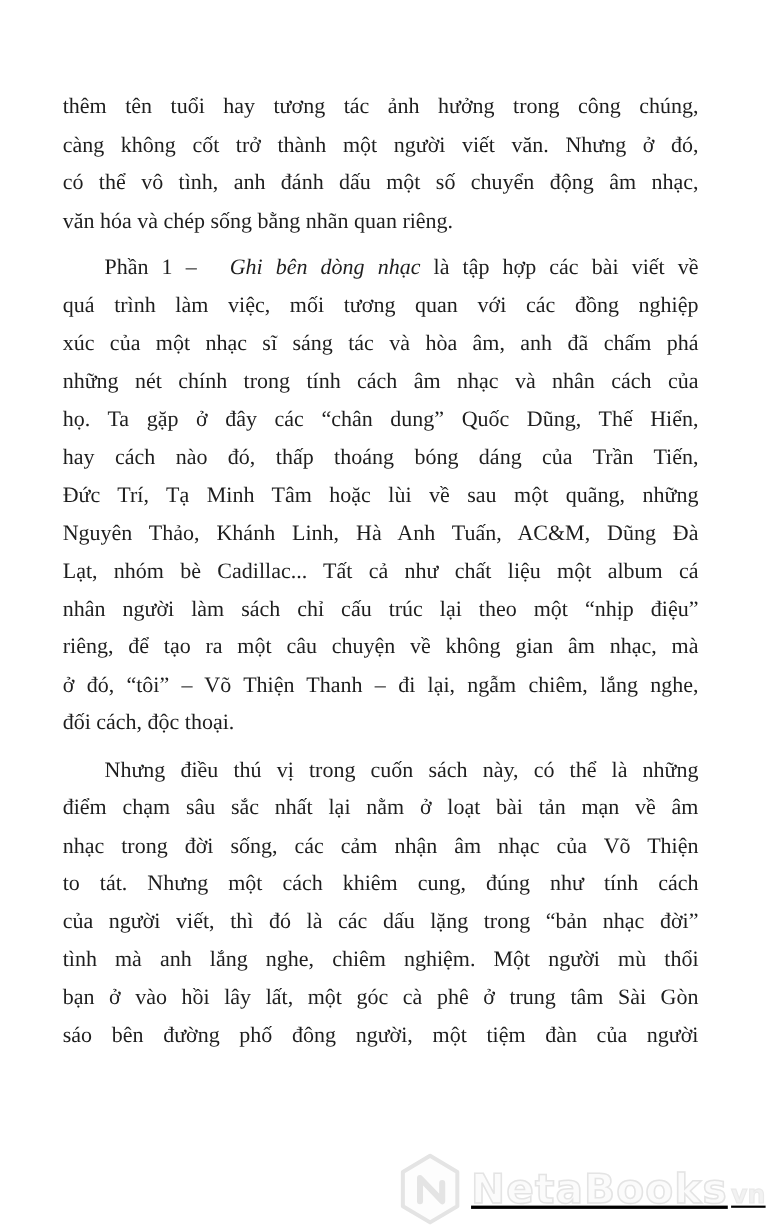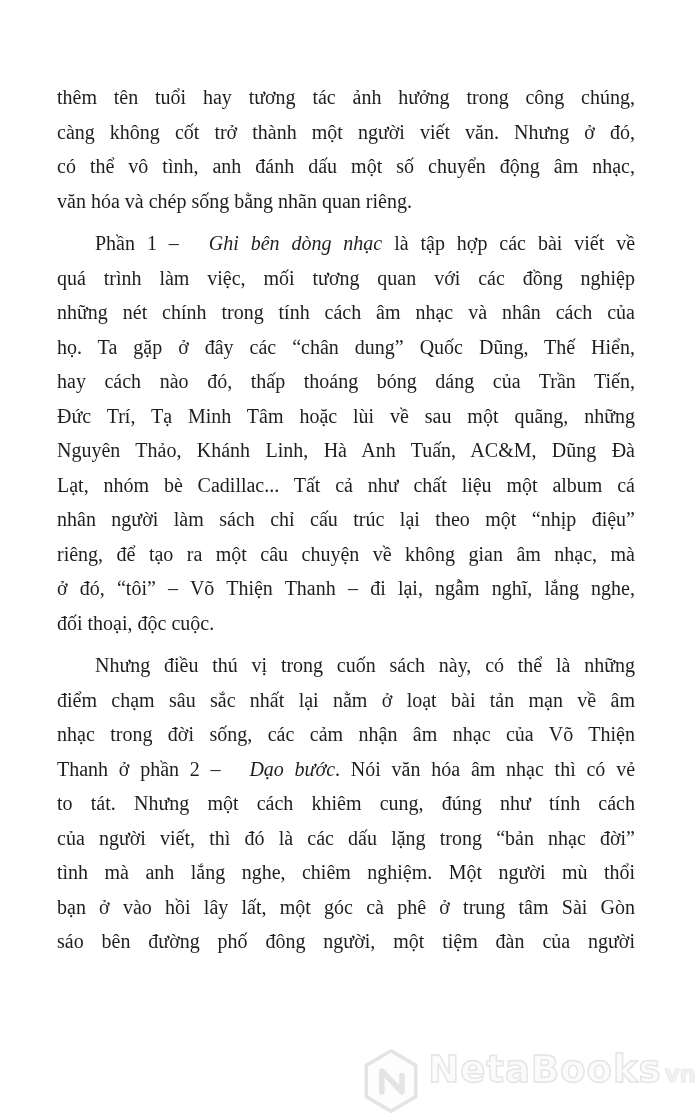--- a/index.html
+++ b/index.html
@@ -33,22 +33,24 @@
   }
   .line.lastline { text-align-last: left; }
   .line.indent { text-indent: 38px; }
   .it { font-style: italic; margin-left: 18px; }
 
   .watermark {
     position: absolute;
     right: 4px;
     bottom: 6px;
     display: flex;
+    align-items: center;
     gap: 7px;
     user-select: none;
+    text-decoration: underline;
   }
   .wm-logo { display: block; }
   .wm-textwrap {
     display: flex;
     align-items: baseline;
     font-family: "DejaVu Sans", sans-serif;
     font-weight: bold;
   }
   .wm-text {
     font-size: 37px;
@@ -71,36 +73,36 @@
   <div class="text-block">
       <div class="para">
         <div class="line"><span>thêm tên tuổi hay tương tác ảnh hưởng trong công chúng,</span></div>
         <div class="line"><span>càng không cốt trở thành một người viết văn. Nhưng ở đó,</span></div>
         <div class="line"><span>có thể vô tình, anh đánh dấu một số chuyển động âm nhạc,</span></div>
         <div class="line lastline"><span>văn hóa và chép sống bằng nhãn quan riêng.</span></div>
       </div>
       <div class="para">
         <div class="line indent"><span>Phần 1 – </span><span class="it">Ghi bên dòng nhạc</span><span> là tập hợp các bài viết về</span></div>
         <div class="line"><span>quá trình làm việc, mối tương quan với các đồng nghiệp</span></div>
+        <div class="line"><span>xúc của một nhạc sĩ sáng tác và hòa âm, anh đã chấm phá</span></div>
         <div class="line"><span>những nét chính trong tính cách âm nhạc và nhân cách của</span></div>
         <div class="line"><span>họ. Ta gặp ở đây các “chân dung” Quốc Dũng, Thế Hiển,</span></div>
         <div class="line"><span>hay cách nào đó, thấp thoáng bóng dáng của Trần Tiến,</span></div>
         <div class="line"><span>Đức Trí, Tạ Minh Tâm hoặc lùi về sau một quãng, những</span></div>
         <div class="line"><span>Nguyên Thảo, Khánh Linh, Hà Anh Tuấn, AC&amp;M, Dũng Đà</span></div>
         <div class="line"><span>Lạt, nhóm bè Cadillac... Tất cả như chất liệu một album cá</span></div>
         <div class="line"><span>nhân người làm sách chỉ cấu trúc lại theo một “nhịp điệu”</span></div>
         <div class="line"><span>riêng, để tạo ra một câu chuyện về không gian âm nhạc, mà</span></div>
-        <div class="line"><span>ở đó, “tôi” – Võ Thiện Thanh – đi lại, ngẫm nghĩ, lắng nghe,</span></div>
-        <div class="line lastline"><span>đối thoại, độc cuộc.</span></div>
+        <div class="line"><span>ở đó, “tôi” – Võ Thiện Thanh – đi lại, ngẫm chiêm, lắng nghe,</span></div>
+        <div class="line lastline"><span>đối cách, độc thoại.</span></div>
       </div>
       <div class="para">
         <div class="line indent"><span>Nhưng điều thú vị trong cuốn sách này, có thể là những</span></div>
         <div class="line"><span>điểm chạm sâu sắc nhất lại nằm ở loạt bài tản mạn về âm</span></div>
         <div class="line"><span>nhạc trong đời sống, các cảm nhận âm nhạc của Võ Thiện</span></div>
-        <div class="line"><span>Thanh ở phần 2 – </span><span class="it">Dạo bước</span><span>. Nói văn hóa âm nhạc thì có vẻ</span></div>
         <div class="line"><span>to tát. Nhưng một cách khiêm cung, đúng như tính cách</span></div>
         <div class="line"><span>của người viết, thì đó là các dấu lặng trong “bản nhạc đời”</span></div>
         <div class="line"><span>tình mà anh lắng nghe, chiêm nghiệm. Một người mù thổi</span></div>
         <div class="line"><span>bạn ở vào hồi lây lất, một góc cà phê ở trung tâm Sài Gòn</span></div>
         <div class="line"><span>sáo bên đường phố đông người, một tiệm đàn của người</span></div>
       </div>
     </div>
 
   <div class="watermark">
     <svg class="wm-logo" width="60" height="66" viewBox="0 0 64 72" xmlns="http://www.w3.org/2000/svg">

